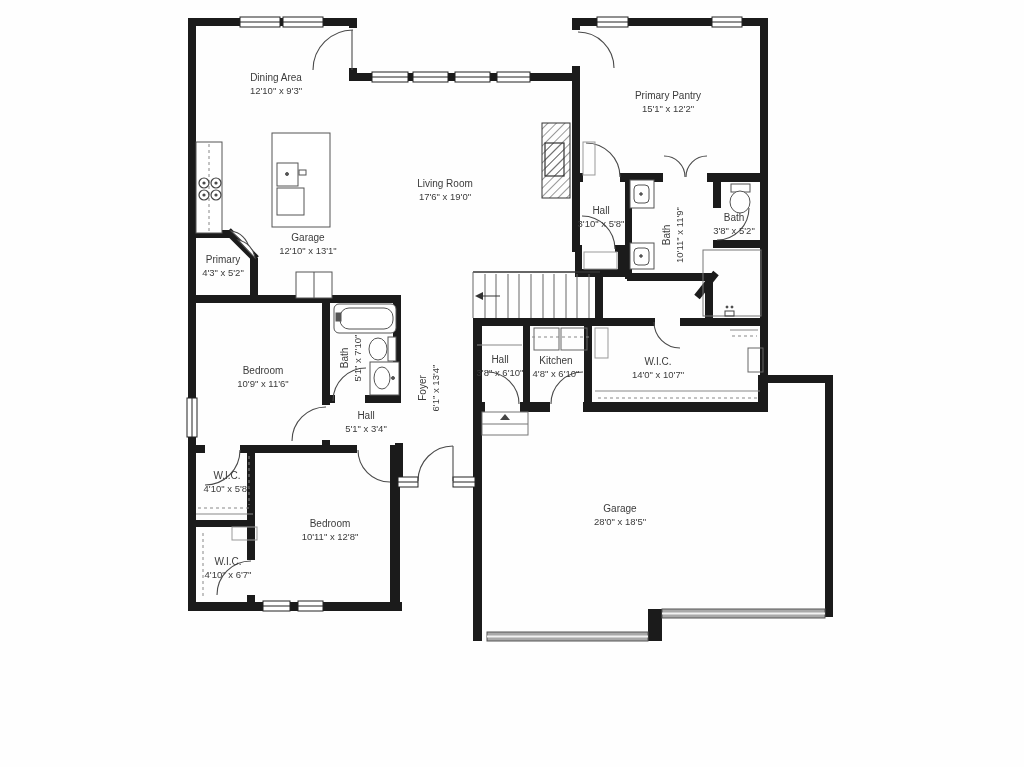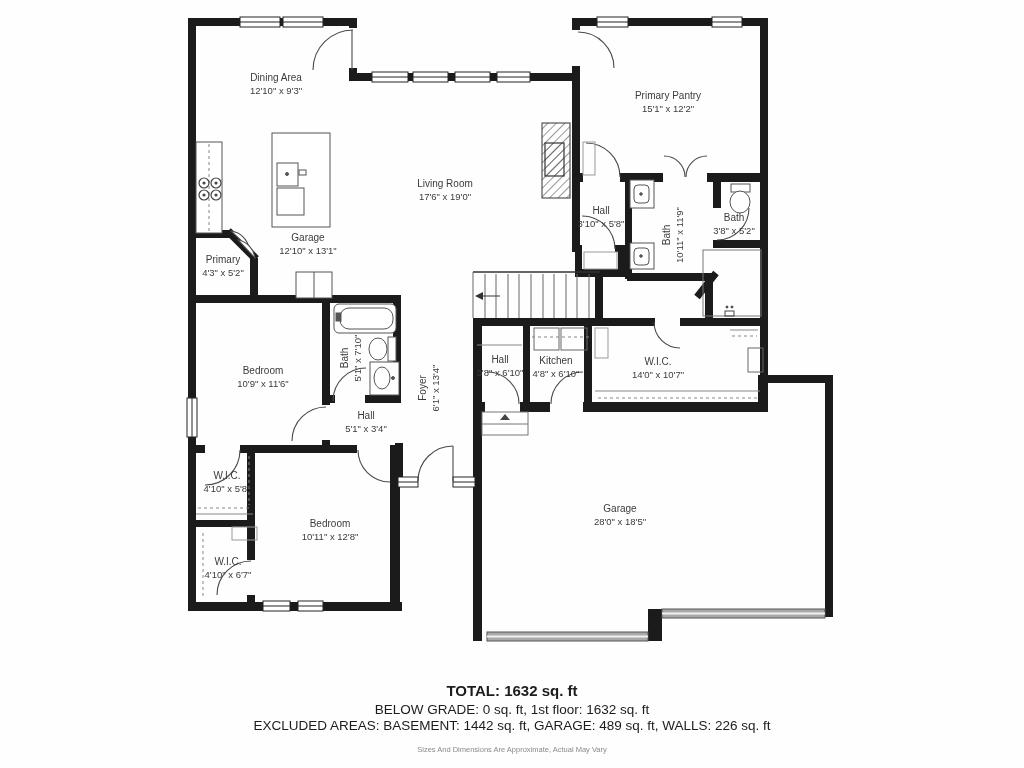--- a/index.html
+++ b/index.html
@@ -342,20 +342,14 @@
   </div>
   <div class="room-label" style="left:228px;top:568px">
     <span class="rname">W.I.C.</span>
     <span class="rdims">4'10" x 6'7"</span>
   </div>
   <div class="room-label" style="left:620px;top:515px">
     <span class="rname">Garage</span>
     <span class="rdims">28'0" x 18'5"</span>
   </div>
 
-  <div id="footer">
-    <div class="f-total">TOTAL: 1632 sq. ft</div>
-    <div class="f-line">BELOW GRADE: 0 sq. ft, 1st floor: 1632 sq. ft</div>
-    <div class="f-line">EXCLUDED AREAS: BASEMENT: 1442 sq. ft, GARAGE: 489 sq. ft, WALLS: 226 sq. ft</div>
-    <div class="f-disclaimer">Sizes And Dimensions Are Approximate, Actual May Vary</div>
-  </div>
 
 </div>
 
 </body></html>

